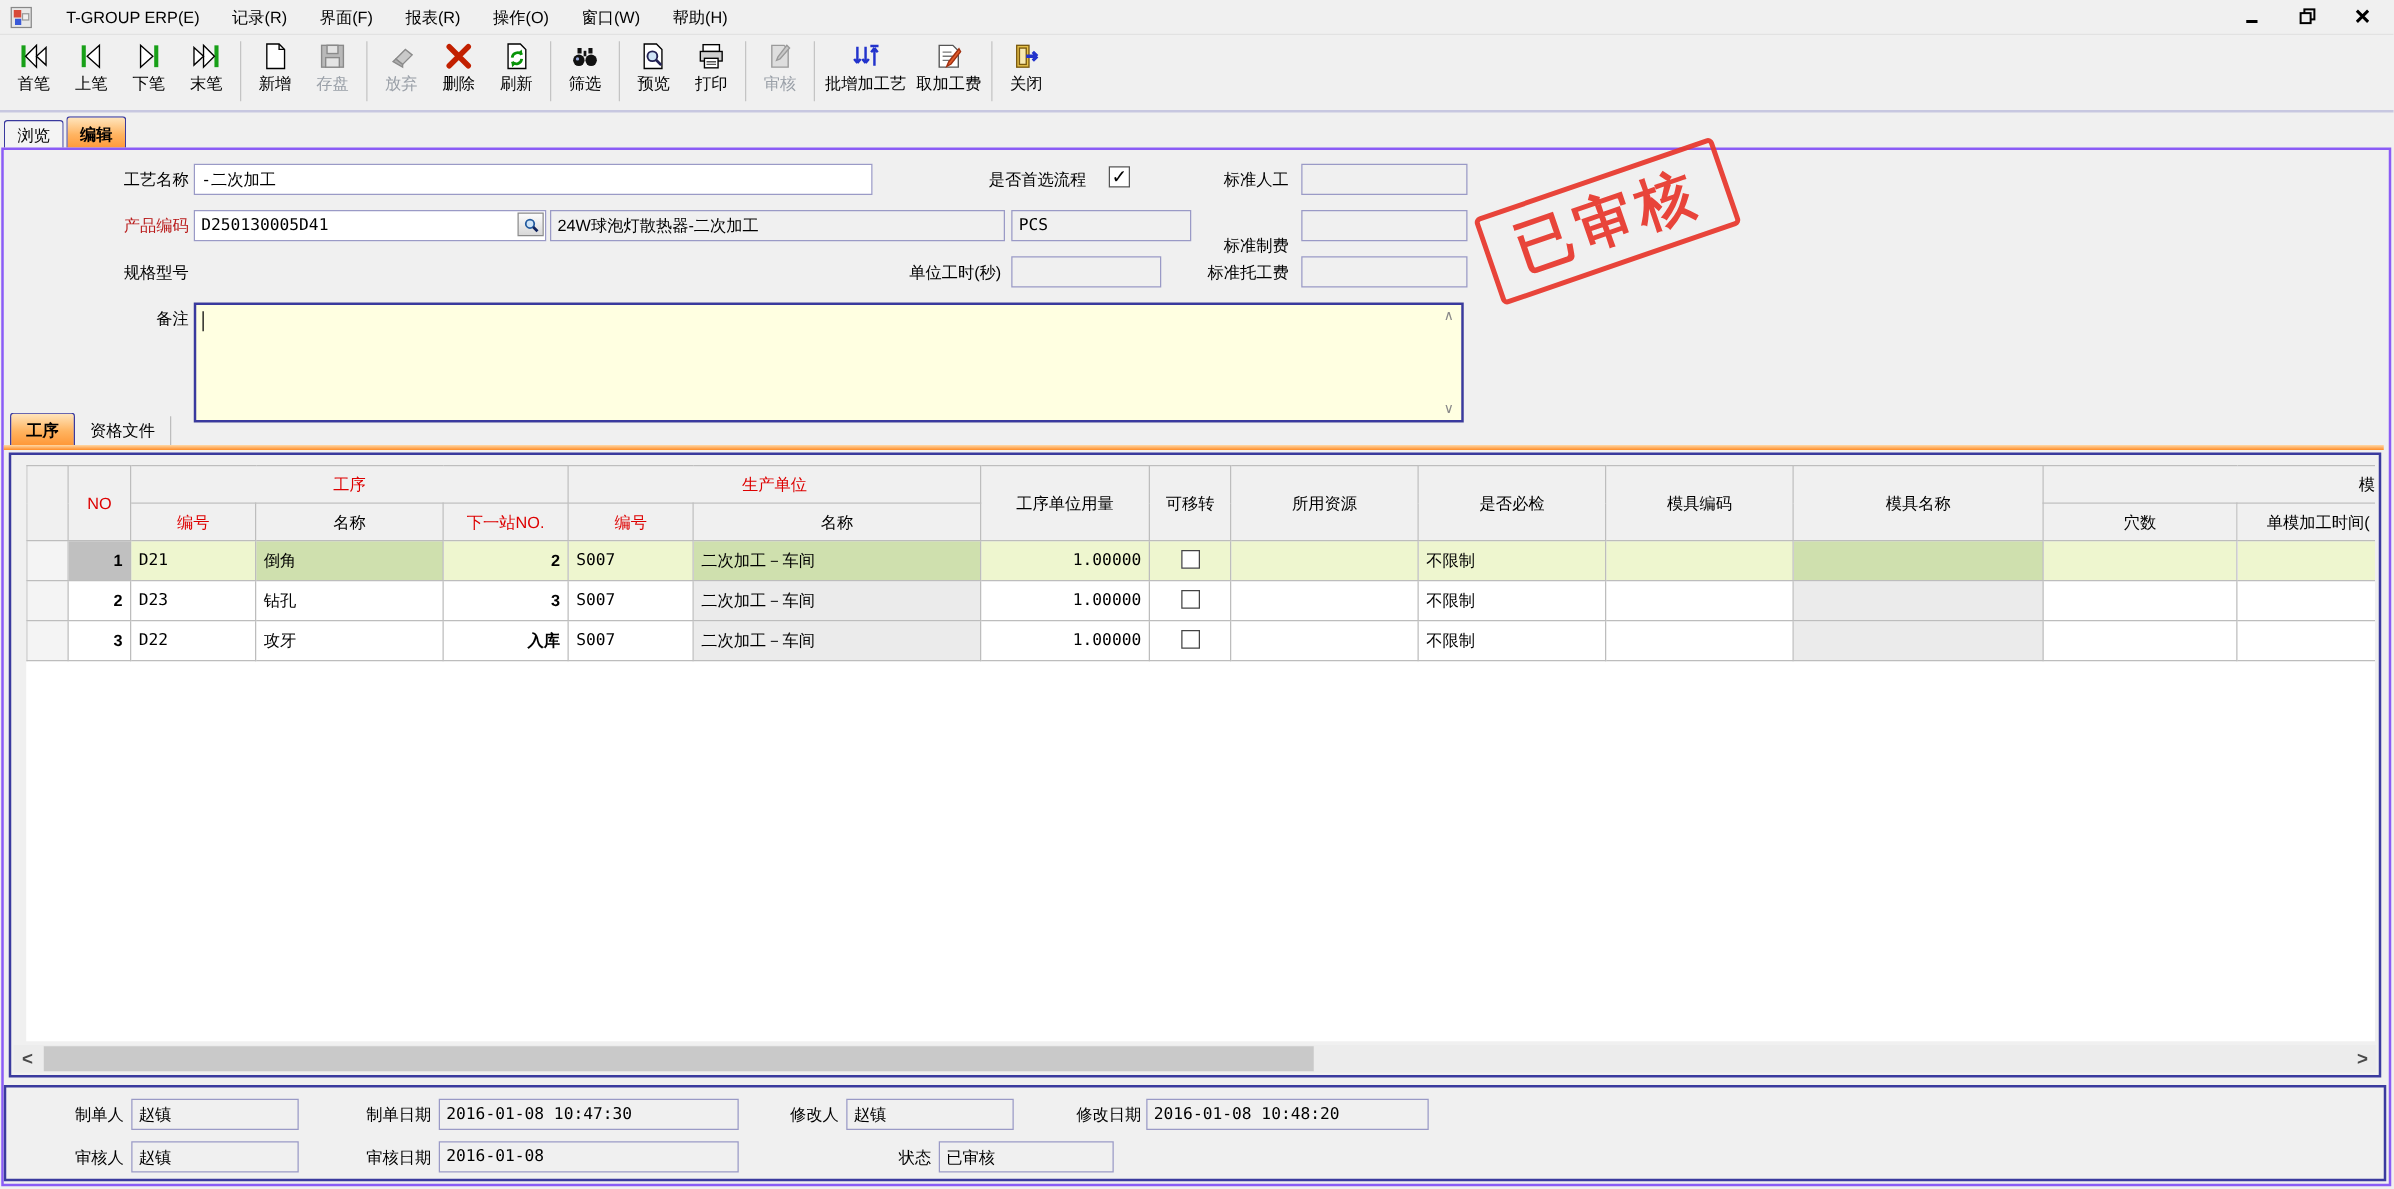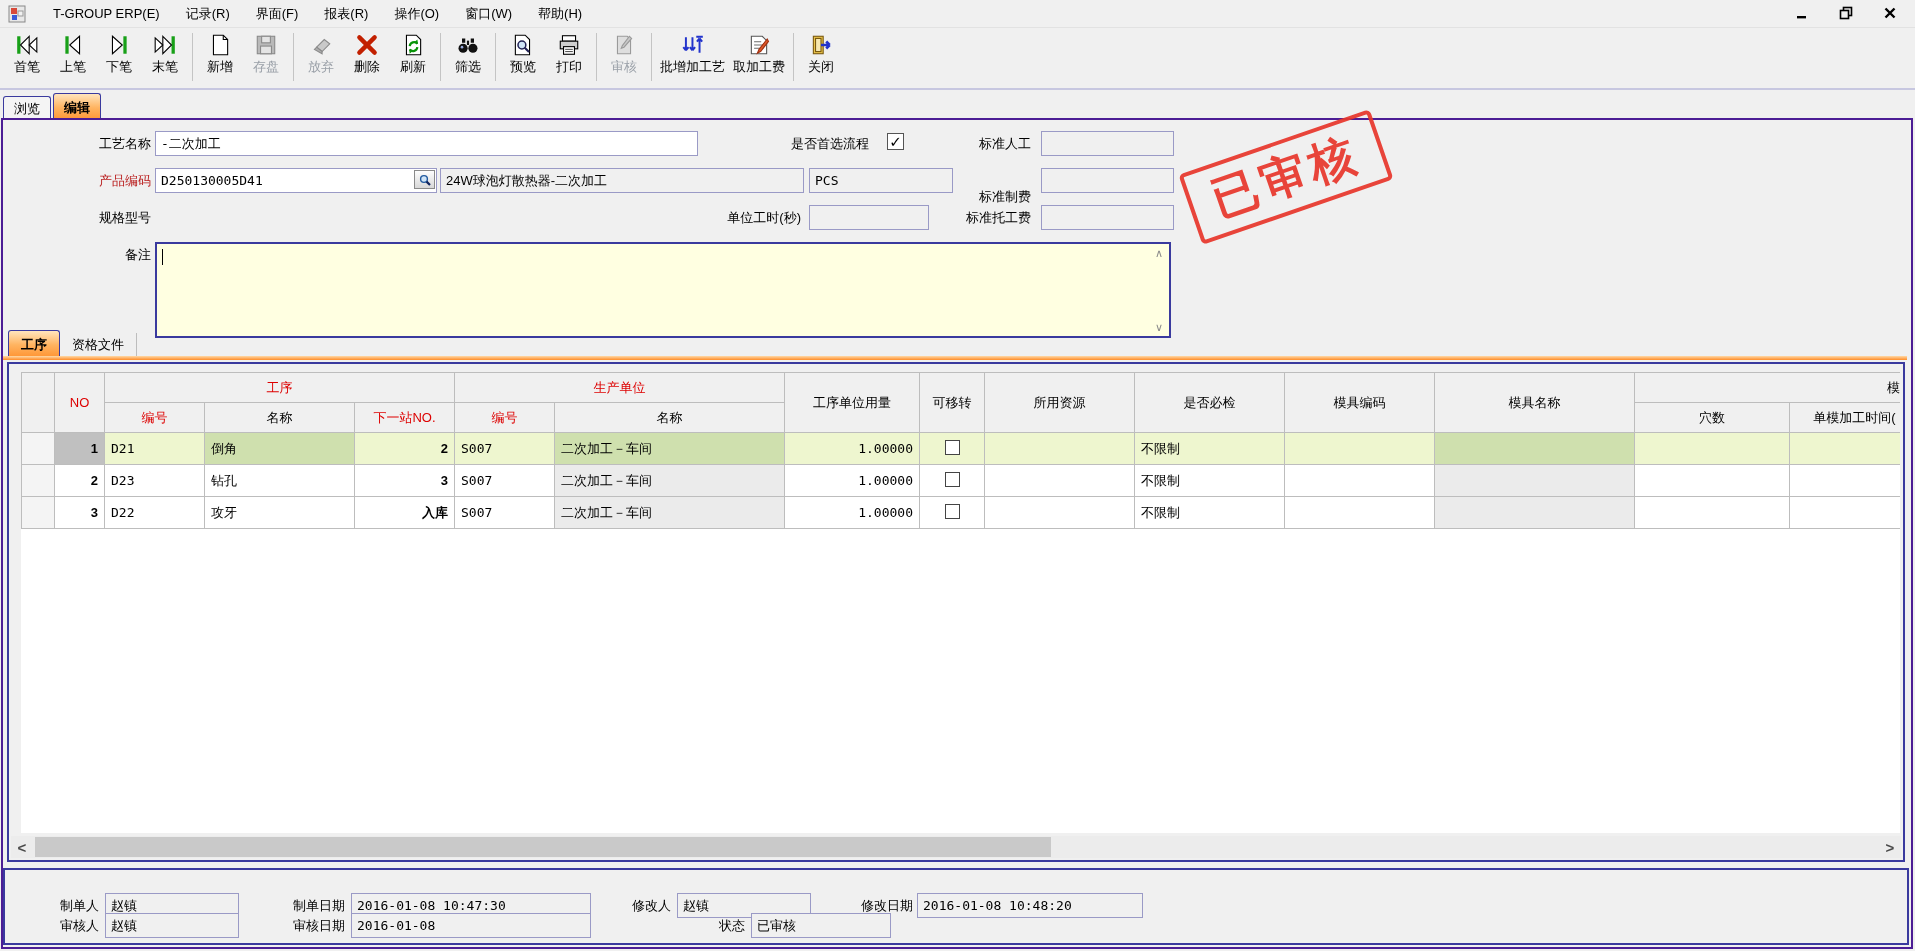--- a/index.html
+++ b/index.html
@@ -30,21 +30,21 @@
 
   
   .maintabs { position:absolute; top:92px; left:3px; display:flex; align-items:flex-end; height:27px; }
   .mtab { border:1px solid #3a3a9e; border-bottom:none; background:#f4f4f4;
     padding:3px 10px 2px 10px; height:23px; border-radius:3px 3px 0 0; margin-right:2px; }
   .mtab.active { background:linear-gradient(#ffe5bd,#ffb461 55%,#ff9838); font-weight:bold;
     height:26px; padding-top:5px; }
 
   
   .outer { position:absolute; top:118px; left:1px; width:1912px; height:831px;
-    border:2px solid #4c1d95; background:#f0f0f0; }
+    border:2px solid #8b5cf6; background:#f0f0f0; }
   .flabel { position:absolute; text-align:right; top:4px; }
   .red { color:#b91c1c; }
   .field, .rofield { position:absolute; height:25px; display:flex; align-items:center;
     padding:0 5px; overflow:hidden; white-space:nowrap; }
   .field { background:#fff; border:1px solid #9a9ac6; }
   .rofield { background:#f0f0f0; border:1px solid #9a9ac6; }
   .field.focused { border:2px solid #3a3a9e; }
   .lookupbtn { position:absolute; right:2px; top:2px; width:21px; height:19px;
     background:linear-gradient(#fdfdfd,#d8d8d8); border:1px solid #8a8a8a; display:flex;
     align-items:center; justify-content:center; }
@@ -463,21 +463,21 @@
         </table>
     </div>
     <div class="hscroll">
       <div class="harrow left">&lt;</div>
       <div class="hthumb"></div>
       <div class="harrow right">&gt;</div>
     </div>
   </div>
 
   <div class="bottompanel">
-    <div class="brow" style="top:23px;padding-left:12px;">
+    <div class="brow" style="top:9px;padding-left:12px;">
       <div class="blabel" style="left:34px; width:60px;">制单人</div>
       <div class="rofield" style="left:100px; top:0; width:134px;">赵镇</div>
       <div class="blabel" style="left:252px; width:88px;">制单日期</div>
       <div class="rofield mono" style="left:346px; top:0; width:240px;">2016-01-08 10:47:30</div>
       <div class="blabel" style="left:606px; width:60px;">修改人</div>
       <div class="rofield" style="left:672px; top:0; width:134px;">赵镇</div>
       <div class="blabel" style="left:826px; width:82px;">修改日期</div>
       <div class="rofield mono" style="left:912px; top:0; width:226px;">2016-01-08 10:48:20</div>
     </div>
     <div class="brow" style="top:43px;">

